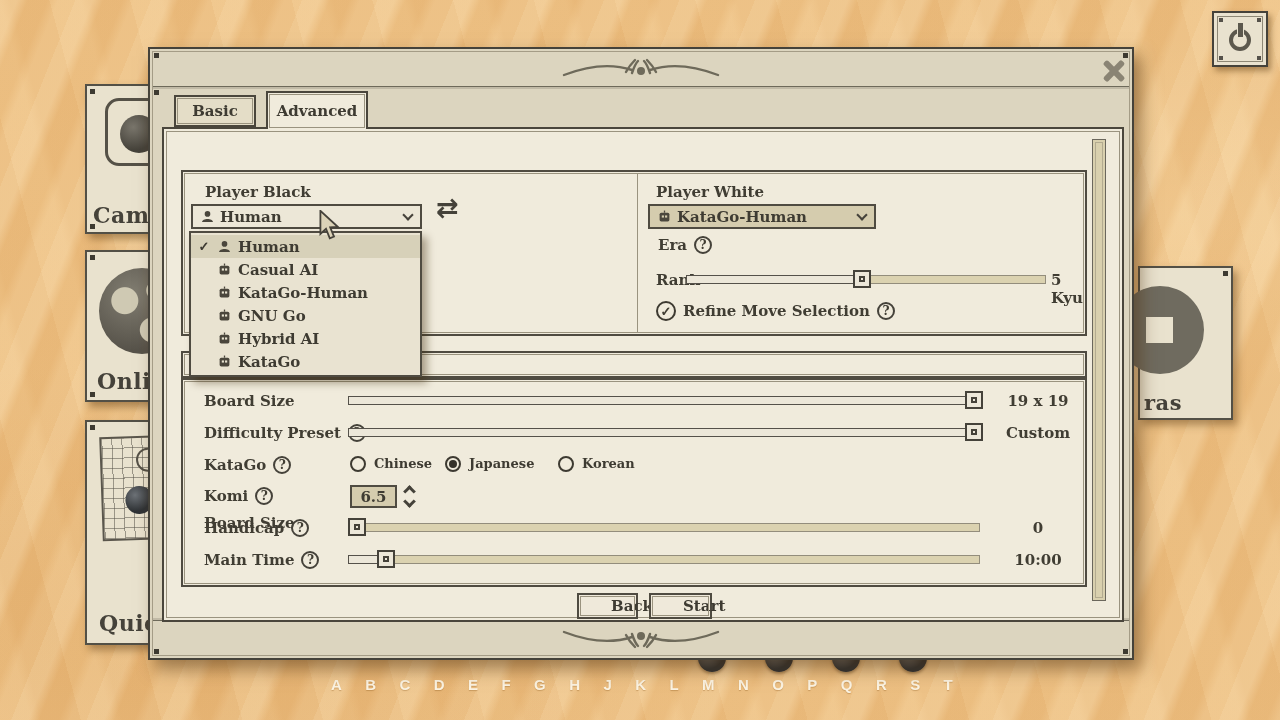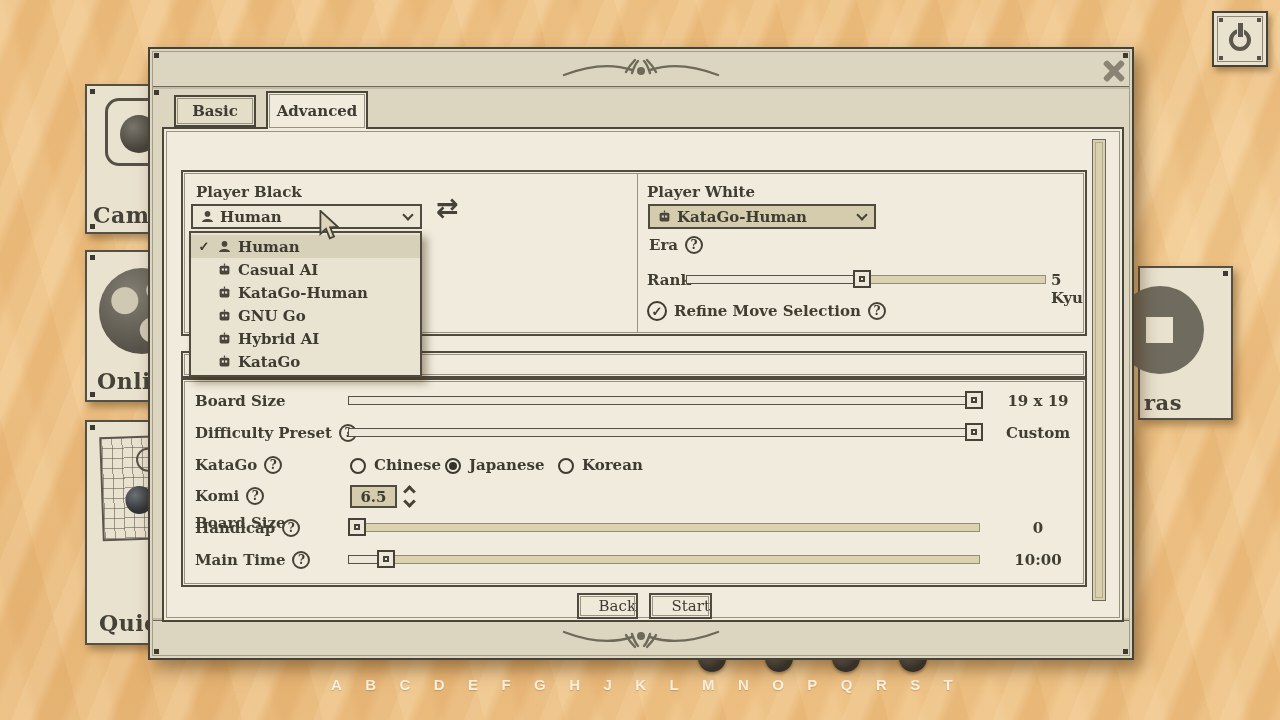--- a/index.html
+++ b/index.html
@@ -84,21 +84,21 @@
   .panel { position:absolute; left:12px; top:78px; width:962px; height:495px; background:#f0ebdc; border:2px solid #4a463c; z-index:1; }
   .panel > .inhair { position:absolute; inset:2px; border:1px solid #9a937f; pointer-events:none; }
 
   .db { border:2px solid #4f4b41; position:absolute; }
   .db::before { content:""; position:absolute; inset:1px; border:1px solid #9a937f; pointer-events:none; }
 
   .sechead { left:17px; width:906px; height:27px; background:#f0ebdc; display:flex; align-items:center; }
   .sechead span { font-weight:bold; font-size:17px; padding-left:9px; letter-spacing:.3px; }
   .secbody { left:17px; width:906px; background:#f0ebdc; }
 
-  .lbl { position:absolute; font-weight:bold; font-size:15px; color:#403d33; white-space:nowrap; display:flex; align-items:center; gap:7px; }
+  .lbl { position:absolute; font-weight:bold; font-size:15px; color:#403d33; white-space:nowrap; display:flex; align-items:center; gap:7px;margin-left:9px; }
   .val { position:absolute; font-weight:bold; font-size:15px; color:#403d33; }
 
   .helpq { width:18px; height:18px; border:2px solid #45423a; border-radius:50%; display:inline-flex; align-items:center;
     justify-content:center; font-size:12px; font-weight:bold; flex:0 0 auto; }
 
   .dd { position:absolute; height:25px; border:2px solid #4f4b41; display:flex; align-items:center; padding:0 8px; gap:6px;
     font-weight:bold; font-size:15px; cursor:pointer; }
   .dd.cream { background:#ece7d7; }
   .dd.tan { background:#d5ccae; }
   .chv { width:8px; height:8px; border-right:2px solid #45423a; border-bottom:2px solid #45423a; transform:rotate(45deg);
@@ -113,33 +113,33 @@
 
   .slider { position:absolute; height:9px; }
   .slider .tr { position:absolute; left:0; right:0; top:0; bottom:0; background:#dbd2b0; border:1px solid #938d7c; }
   .slider .fl { position:absolute; left:0; top:0; bottom:0; width:var(--p); background:#ece7d9; border:1px solid #55514a; }
   .slider .hd { position:absolute; top:-5px; left:calc(var(--p) - 9px); width:18px; height:18px; background:#ece7d9;
     border:2px solid #45423a; cursor:pointer; }
   .slider .hd::after { content:""; position:absolute; inset:4px; border:2px solid #45423a; }
 
   .rad { width:16px; height:16px; border:2px solid #3d3a31; border-radius:50%; background:#f0ebdc; display:inline-block; flex:0 0 auto; }
   .rad.sel::after { content:""; display:block; width:8px; height:8px; border-radius:50%; background:#35322a; margin:2px auto; }
-  .radio-item { position:absolute; display:flex; align-items:flex-end; gap:8px; font-weight:bold; font-size:15px; }
+  .radio-item { position:absolute; display:flex; align-items:flex-start; gap:8px; font-weight:bold; font-size:13px; }
 
   .ckc { width:20px; height:20px; border:2px solid #3d3a31; border-radius:50%; display:inline-flex; align-items:center;
     justify-content:center; font-size:13px; font-weight:bold; flex:0 0 auto; }
 
   .spin { position:absolute; width:47px; height:23px; background:#d5ccae; border:2px solid #4f4b41; display:flex;
     align-items:center; justify-content:center; font-weight:bold; font-size:15px; }
   .spud { position:absolute; width:14px; height:23px; }
   .spud i { position:absolute; left:2px; width:9px; height:9px; border-left:3px solid #45423a; border-top:3px solid #45423a; }
   .spud .up { top:2px; transform:rotate(45deg); } .spud .dn { bottom:2px; transform:rotate(225deg); }
 
-  .btn { height:26px; background:#efe9da; display:flex; align-items:center; justify-content:flex-end;
-    font-weight:normal; font-size:15px; cursor:pointer; }
+  .btn { height:26px; background:#efe9da; display:flex; align-items:center; justify-content:flex-start;
+    font-weight:bold; font-size:15px; cursor:pointer;padding-left:32px; }
 
   .vscroll { position:absolute; left:928px; top:10px; width:14px; height:462px; background:#d9d0ae; border:1px solid #6b675c; }
   .vscroll::after { content:""; position:absolute; inset:2px; border:1px solid #b3ab90; }
 
   .cursor { position:absolute; left:318px; top:210px; z-index:40; }
 </style>
 </head>
 <body>
 
 <div class="stage">

